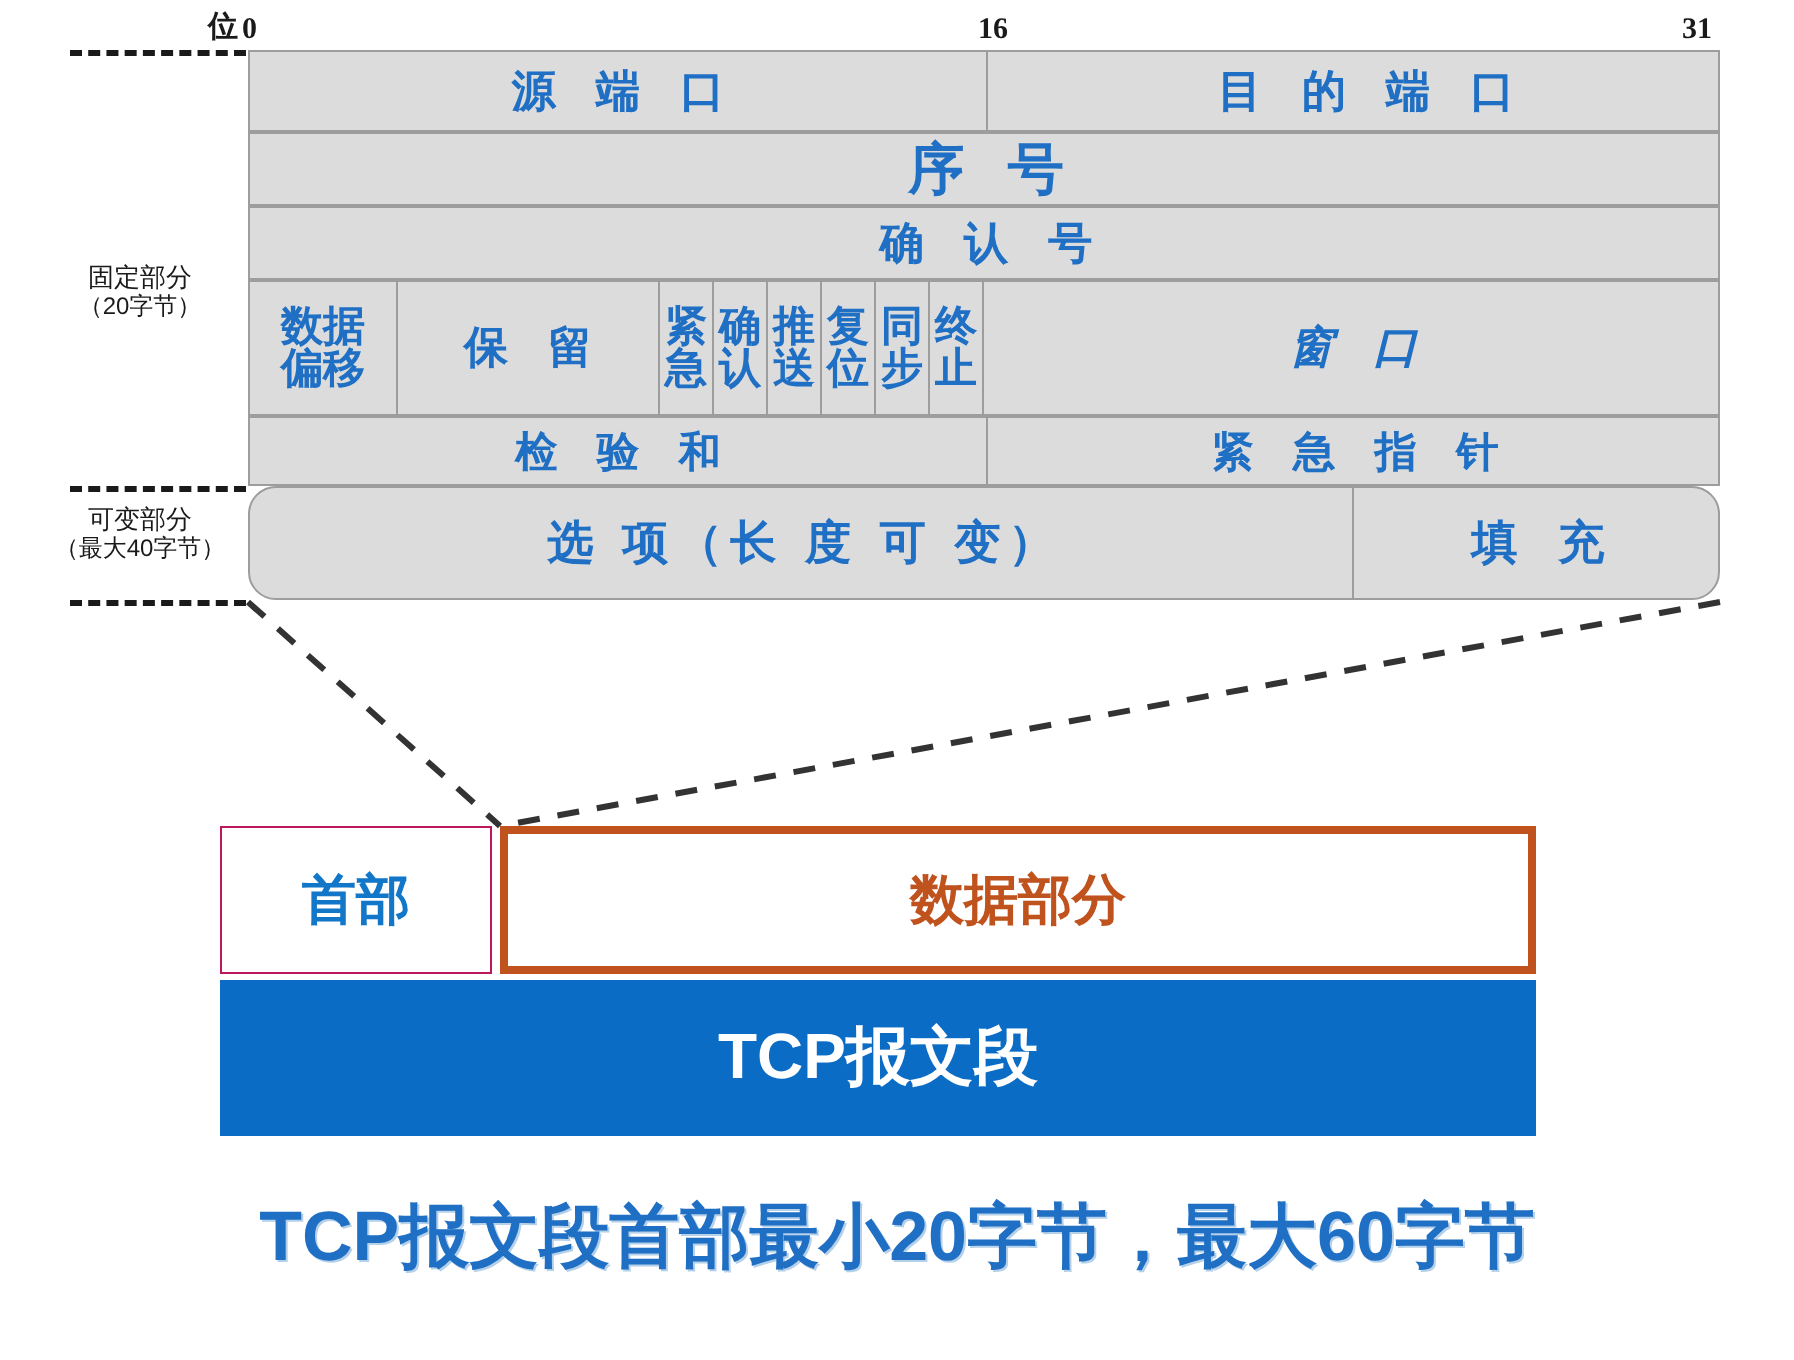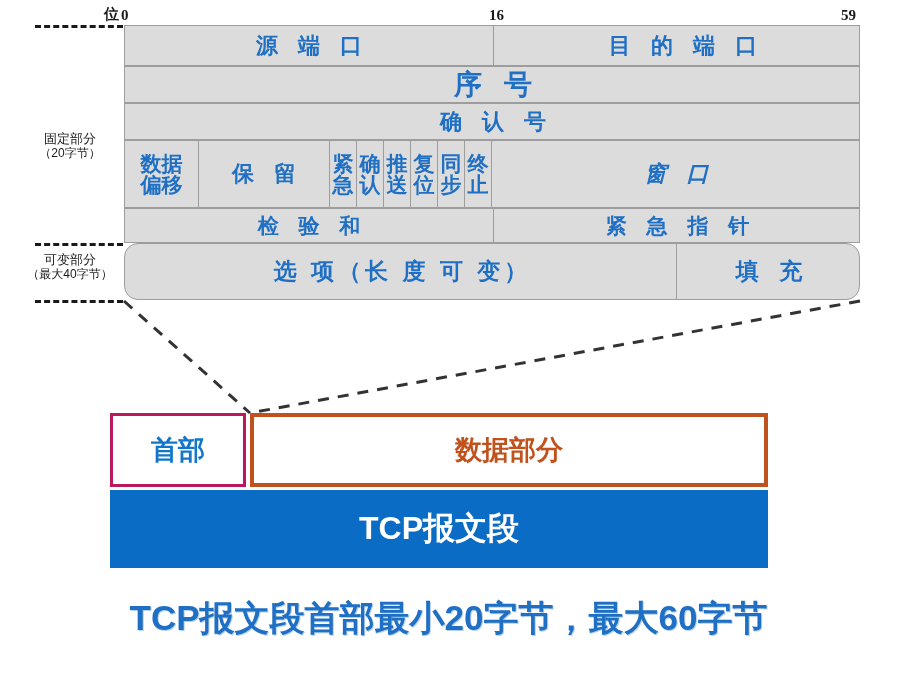--- a/index.html
+++ b/index.html
@@ -41,21 +41,21 @@
   .side-label .l2{font-size:12px;}
 
   .dashline{position:absolute;height:0;border-top:3px dashed #1a1a1a;}
 
   
   #connectors{position:absolute;left:0;top:0;width:897px;height:680px;}
 
   
   #seg-head{
     position:absolute;left:110px;top:413px;width:136px;height:74px;
-    box-sizing:border-box;background:#ffffff;border:3px solid #be185d;
+    box-sizing:border-box;background:#ffffff;border:1px solid #be185d;
     display:flex;align-items:center;justify-content:center;
     color:#1277c9;font-size:27px;font-weight:700;
   }
   #seg-data{
     position:absolute;left:250px;top:413px;width:518px;height:74px;
     box-sizing:border-box;background:#ffffff;border:4px solid #c0521d;
     display:flex;align-items:center;justify-content:center;
     color:#c0521d;font-size:27px;font-weight:700;
   }
   #seg-bar{
@@ -73,21 +73,21 @@
   }
 </style>
 </head>
 <body>
 
 <div id="stage">
 
   <div class="ruler-label cn" style="left:104px;top:6px;">位</div>
   <div class="ruler-label" style="left:121px;top:8px;">0</div>
   <div class="ruler-label" style="left:489px;top:8px;">16</div>
-  <div class="ruler-label" style="left:841px;top:8px;">59</div>
+  <div class="ruler-label" style="left:841px;top:8px;">31</div>
 
   <div class="dashline" style="left:35px;top:25px;width:88px;"></div>
   <div class="side-label" style="left:20px;top:131px;width:100px;">
     <div class="l1">固定部分</div>
     <div class="l2">（20字节）</div>
   </div>
   <div class="dashline" style="left:35px;top:243px;width:88px;"></div>
   <div class="side-label" style="left:12px;top:252px;width:116px;">
     <div class="l1">可变部分</div>
     <div class="l2">（最大40字节）</div>

